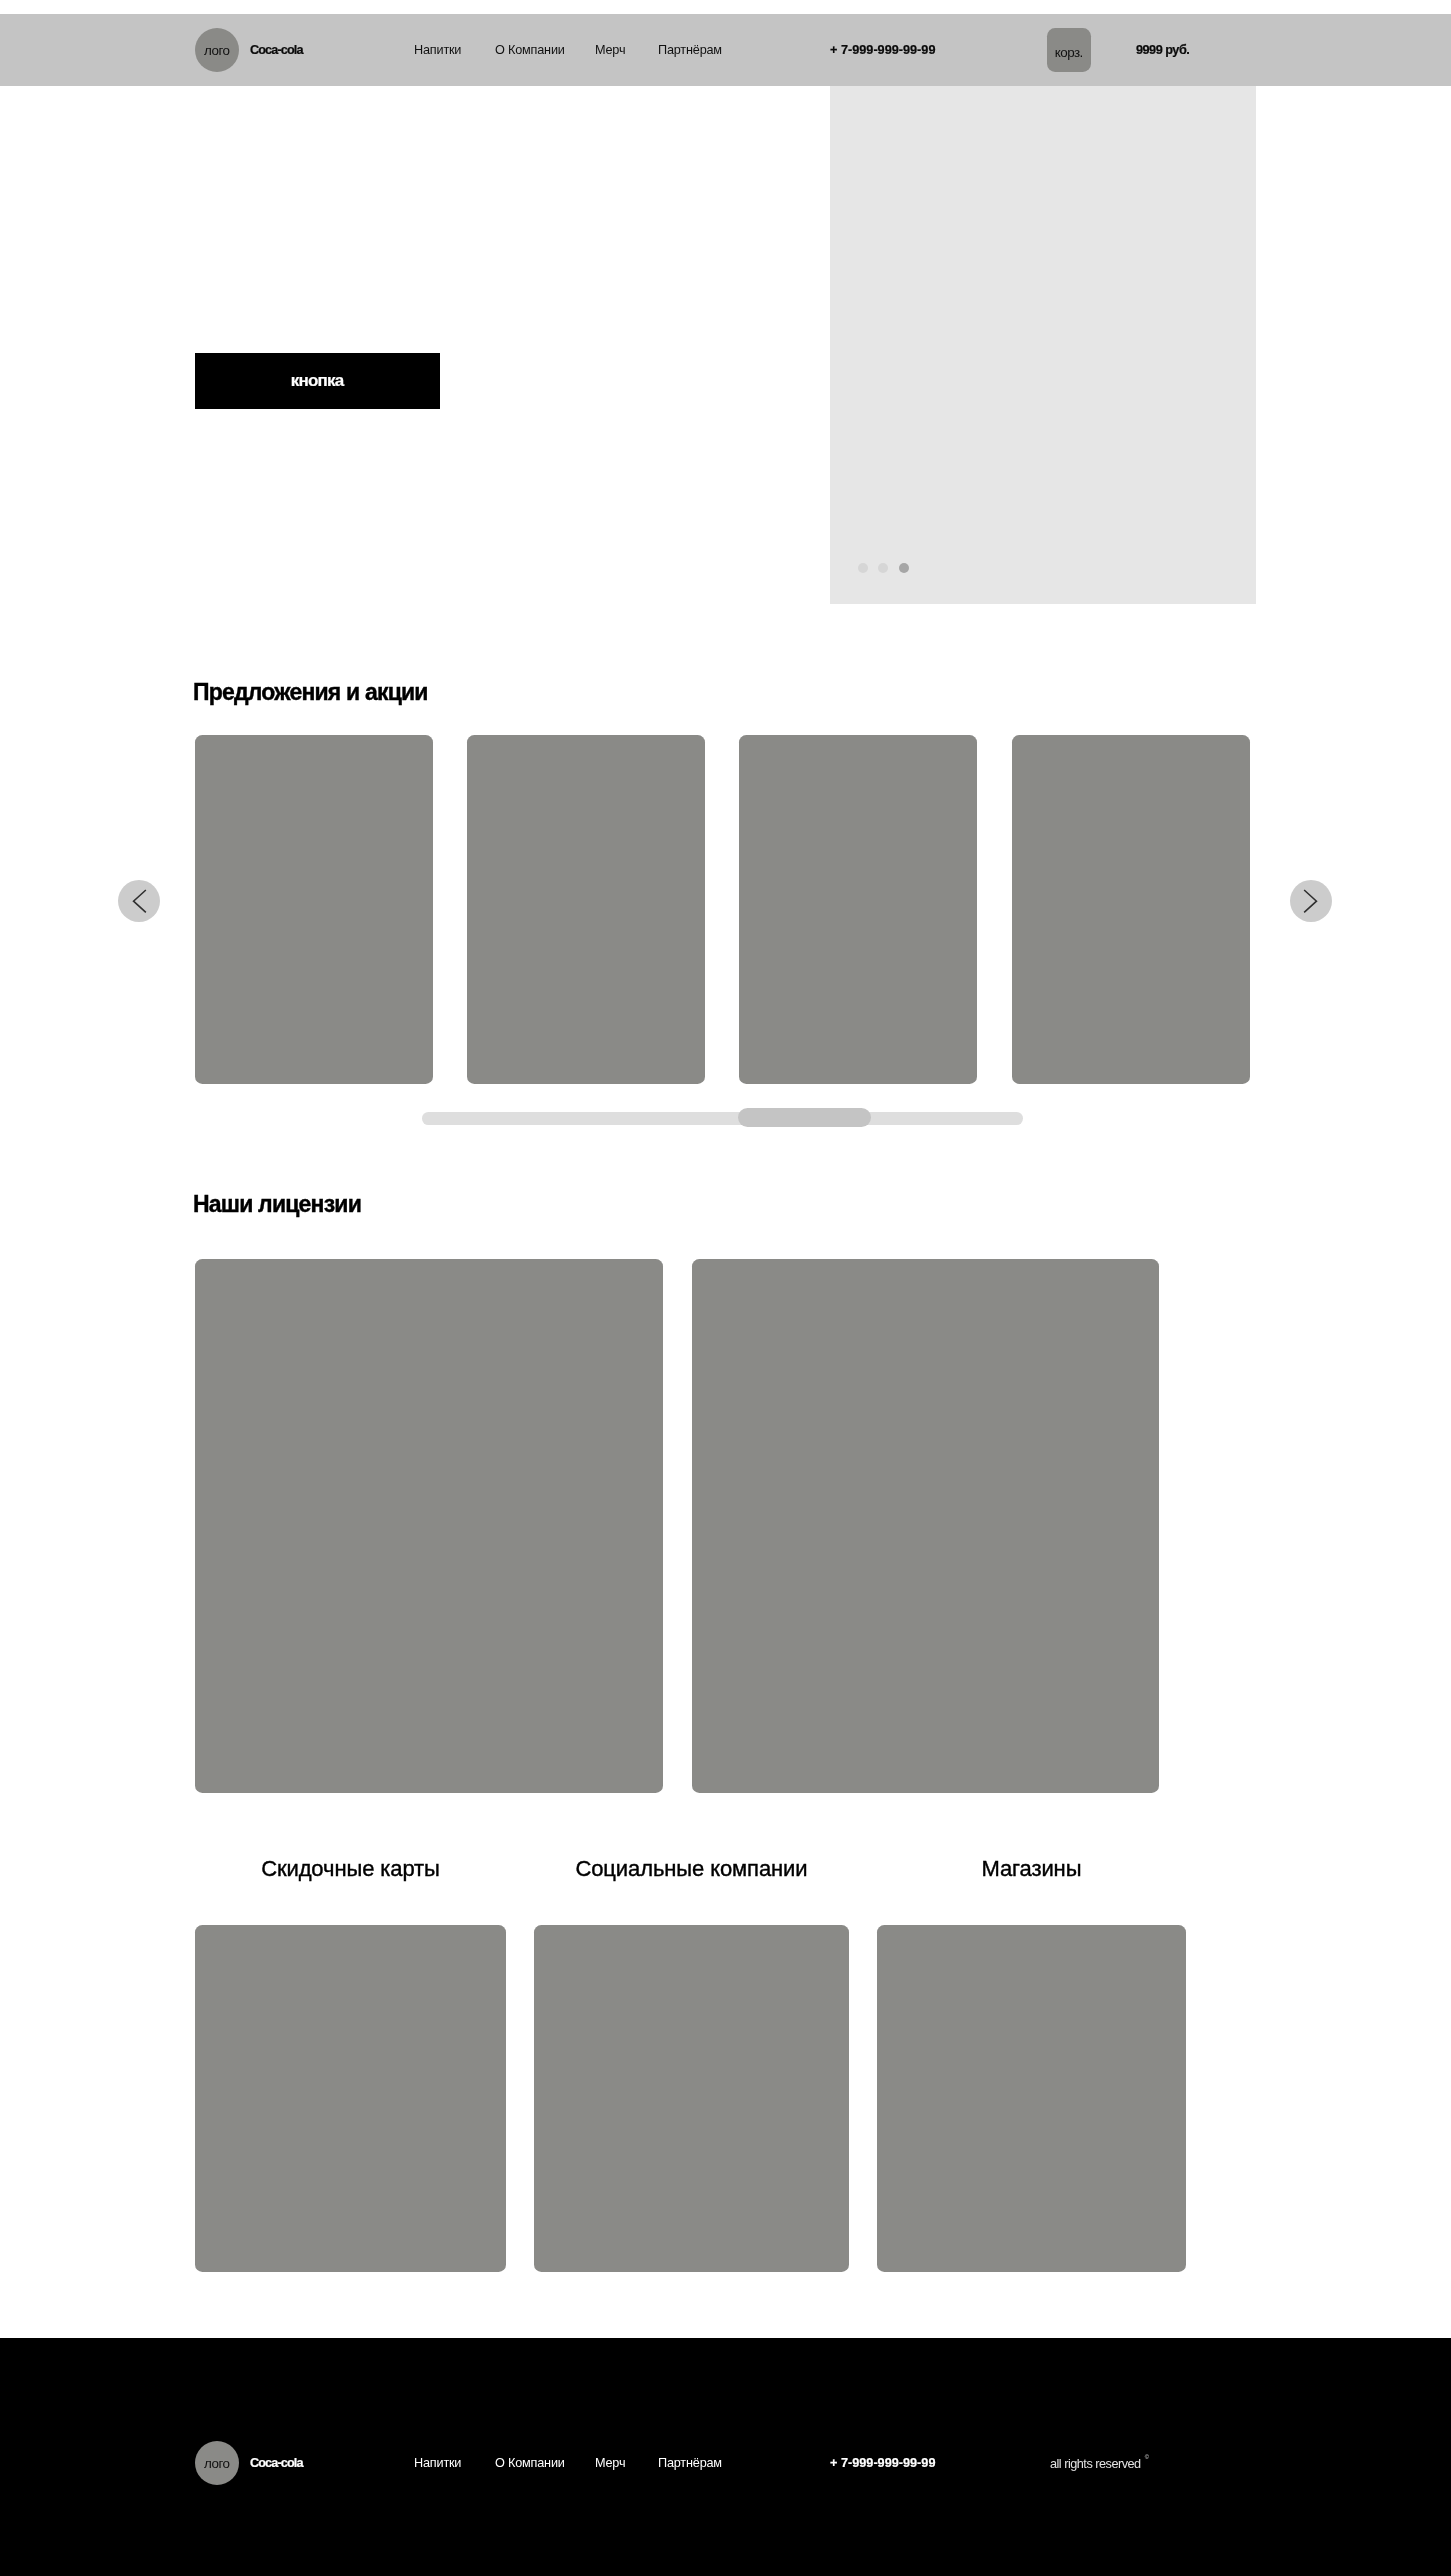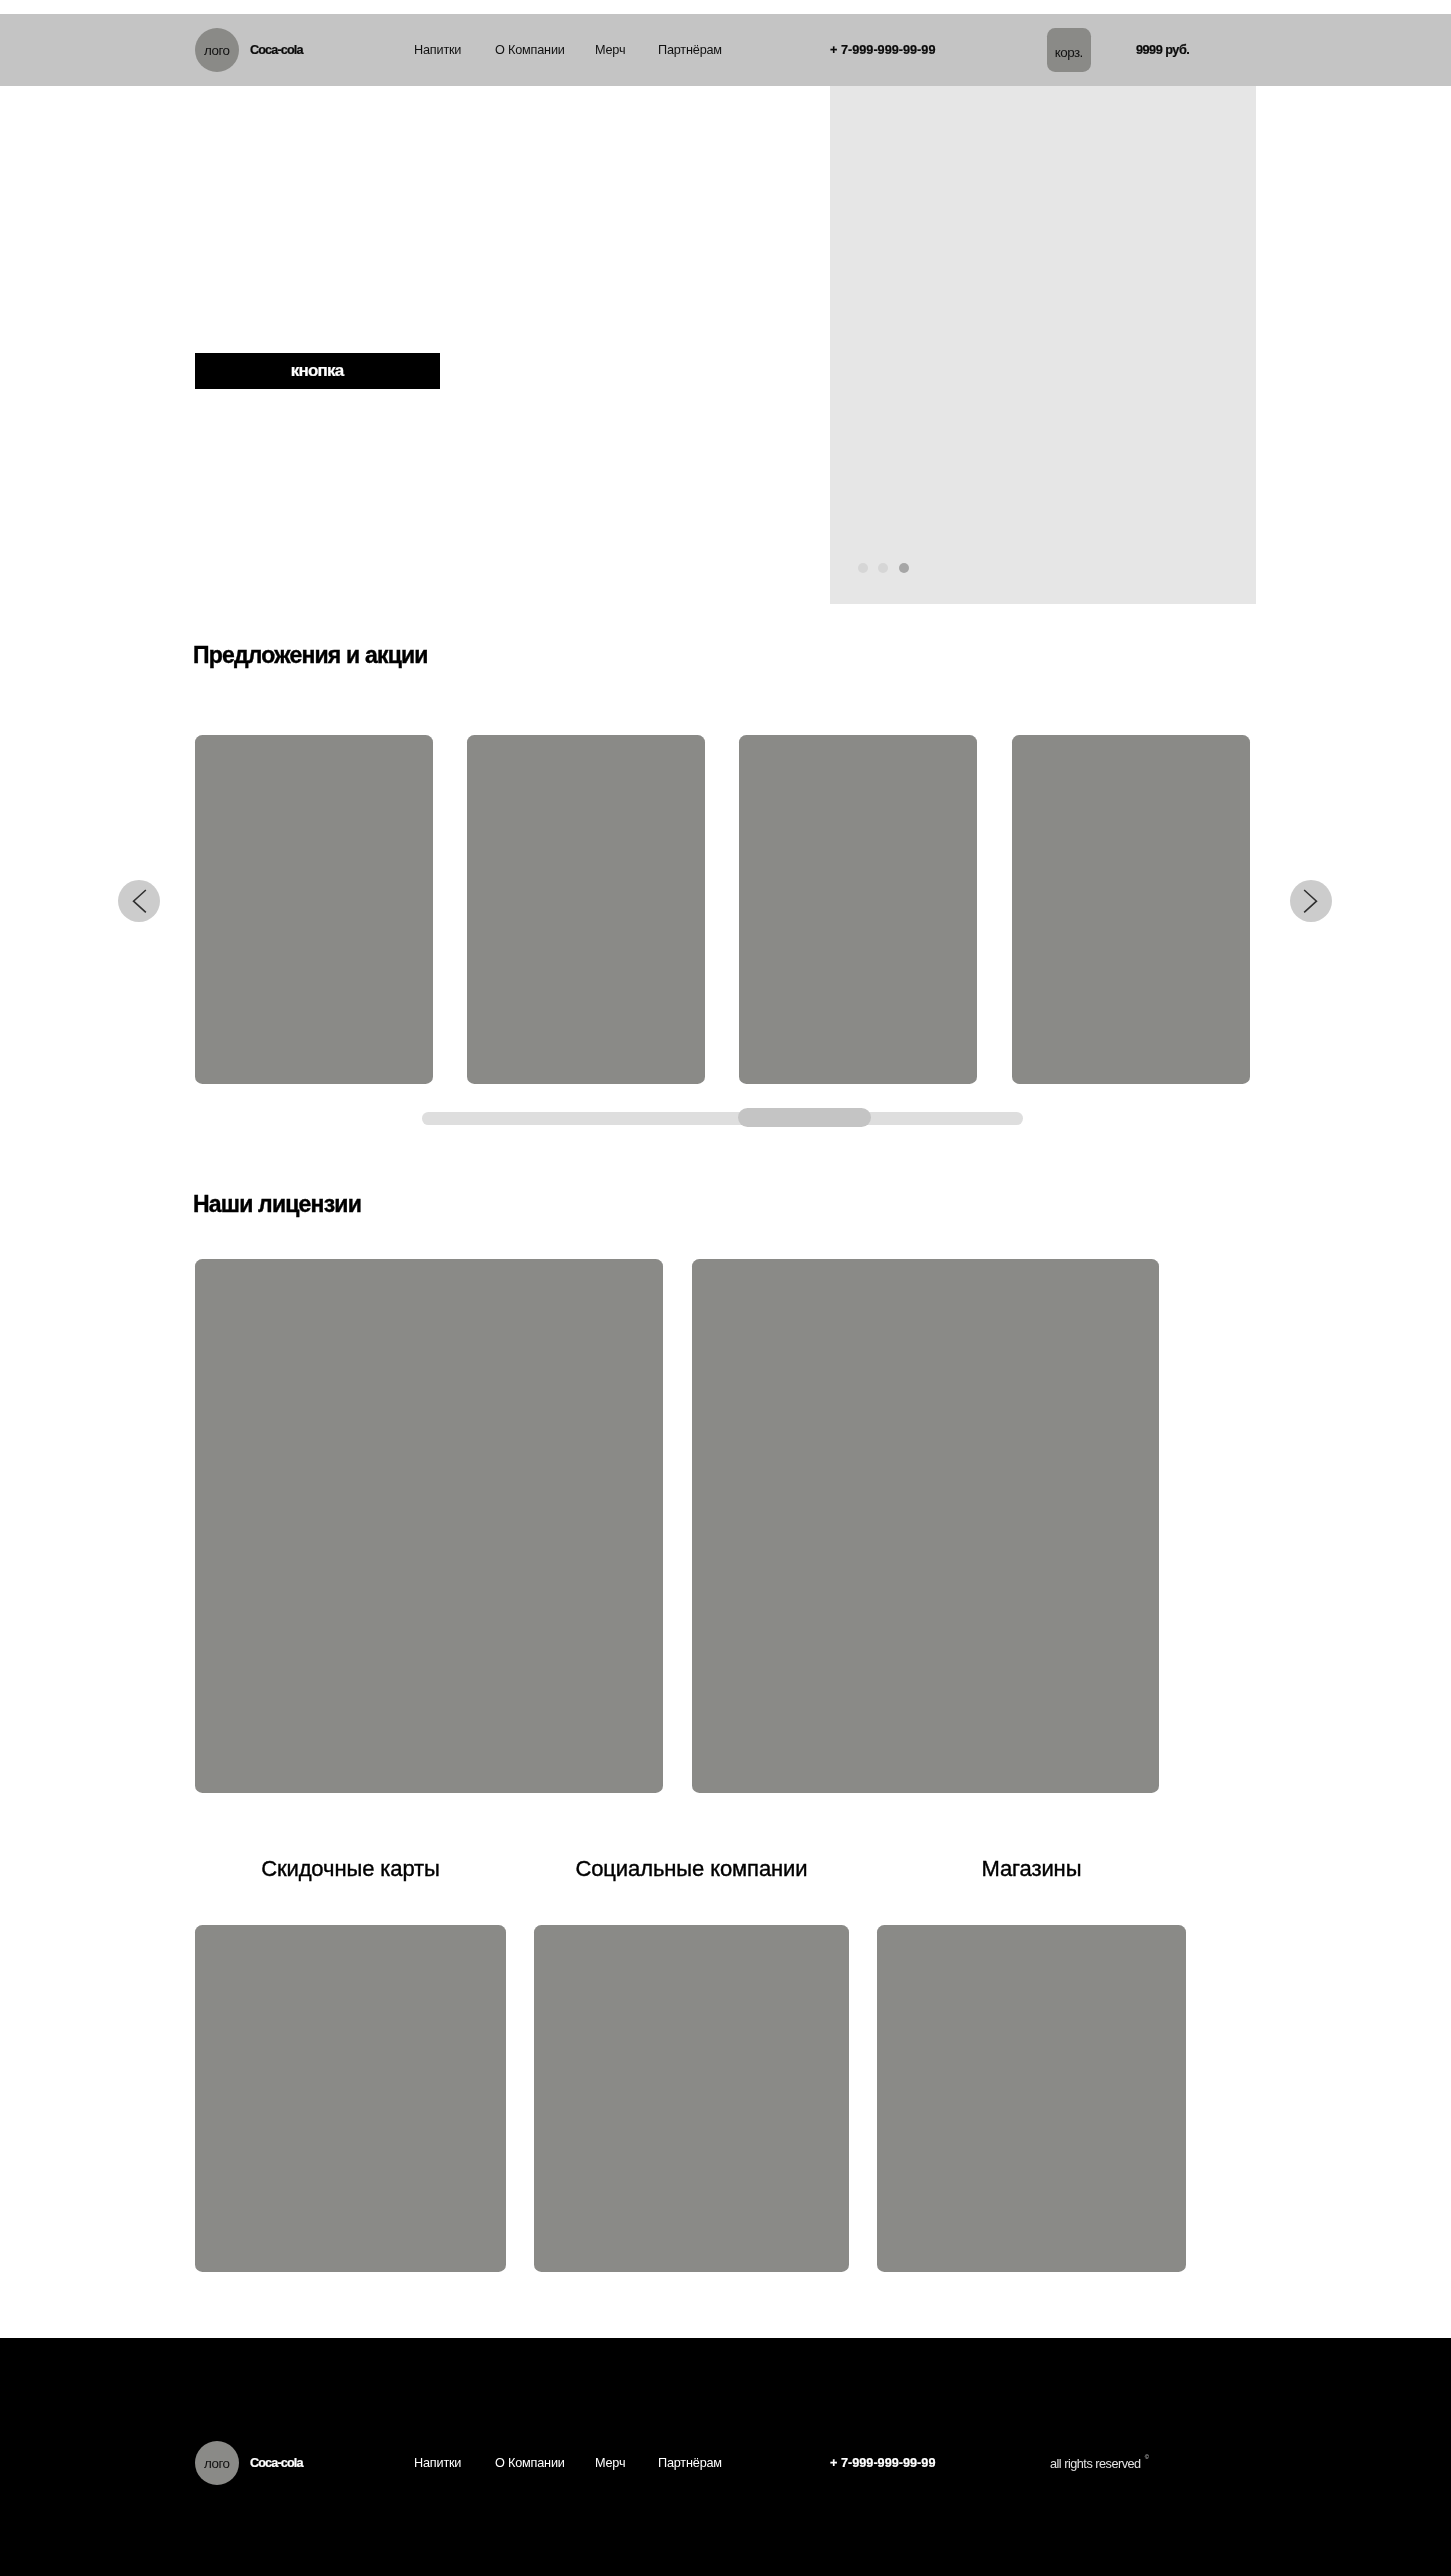--- a/index.html
+++ b/index.html
@@ -65,21 +65,21 @@
   .hero-title {
     position:absolute; left:195px; top:207px;
     font-size:35px; font-weight:700; letter-spacing:-2.2px; line-height:35px; white-space:nowrap;
     -webkit-text-stroke:0.6px #000;
   }
   .hero-text {
     position:absolute; left:195px; top:261px;
     font-size:17px; line-height:19.4px; color:#111; letter-spacing:-0.1px;
   }
   .hero-btn {
-    position:absolute; left:195px; top:339px; width:245px; height:36px;
+    position:absolute; left:195px; top:339px; width:245px; height:56px;
     background:#000; color:#fff; font-size:17px; font-weight:700;
     display:flex; align-items:center; justify-content:center; border:0;
     font-family:"Liberation Sans", sans-serif; letter-spacing:-0.8px; text-indent:-0.8px;
     padding-top:0; -webkit-text-stroke:0.2px #fff;
   }
 
   
   .sec-title {
     position:absolute; left:193px; font-size:23px; font-weight:700;
     letter-spacing:-0.8px; line-height:23px; white-space:nowrap;
@@ -133,21 +133,21 @@
 
   <div class="hero-img">
     <div class="hero-dots">
       <span class="dot"></span>
       <span class="dot"></span>
       <span class="dot active"></span>
     </div>
   </div>
   <button class="hero-btn">кнопка</button>
 
-  <h2 class="sec-title" style="top:630px">Предложения и акции</h2>
+  <h2 class="sec-title" style="top:667px">Предложения и акции</h2>
   <div class="card" style="left:195px;top:721px;width:238px;height:349px"></div>
   <div class="card" style="left:467px;top:721px;width:238px;height:349px"></div>
   <div class="card" style="left:739px;top:721px;width:238px;height:349px"></div>
   <div class="card" style="left:1012px;top:721px;width:238px;height:349px"></div>
 
   <div class="arrow" style="left:118px;top:866px">
     <svg width="42" height="42" viewBox="0 0 46 46">
       <path d="M30.5 11 L17 23.2 L30.5 35.4" fill="none" stroke="#2f2f2f" stroke-width="1.7" stroke-linecap="butt" stroke-linejoin="miter"></path>
     </svg>
   </div>

